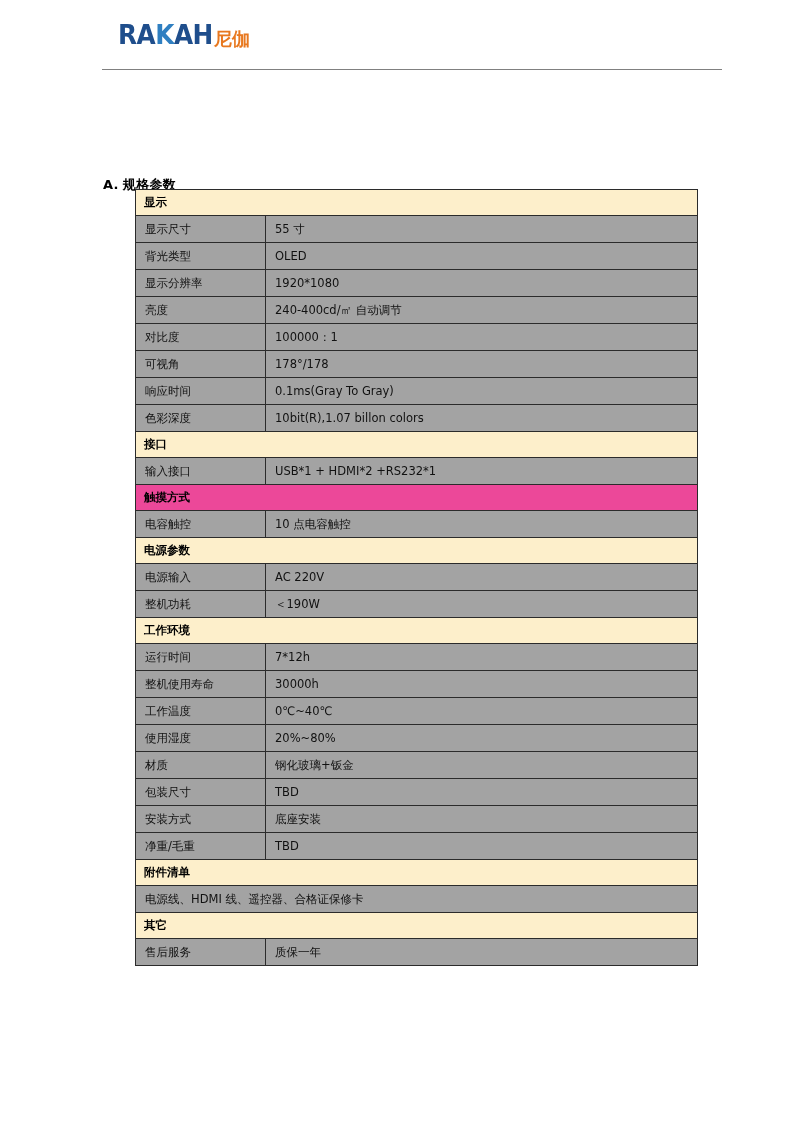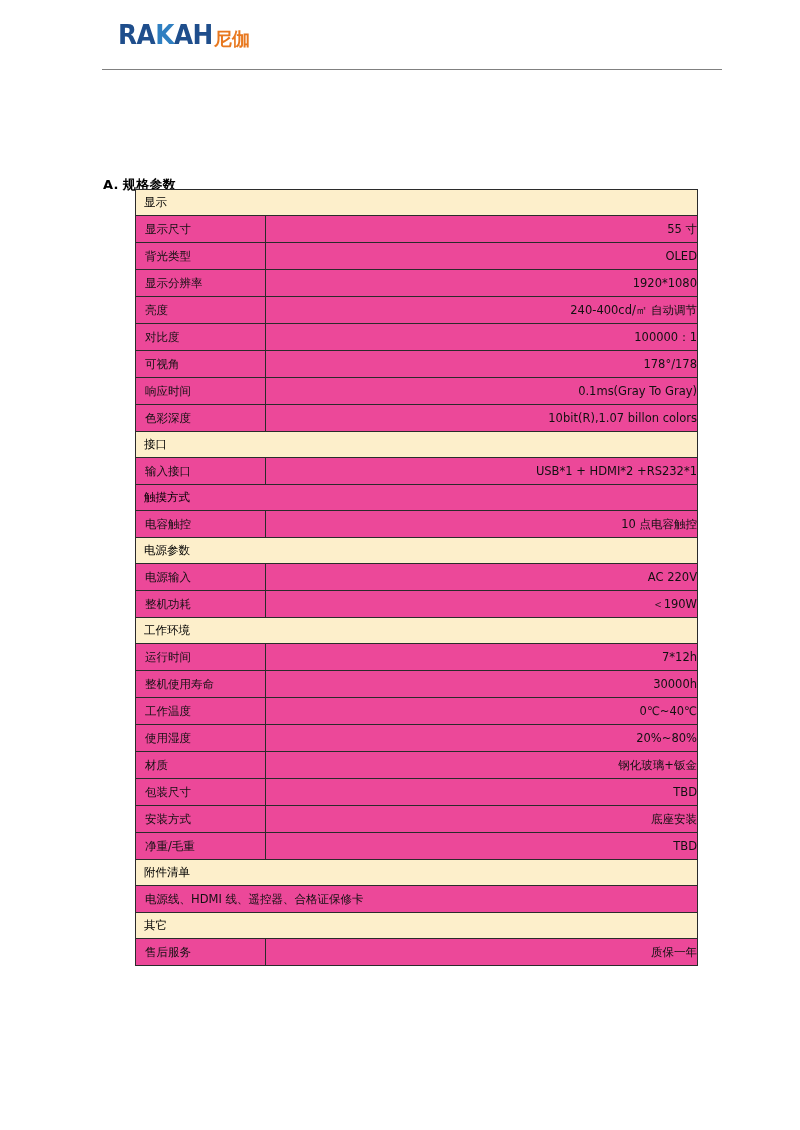--- a/index.html
+++ b/index.html
@@ -99,40 +99,39 @@
   table.spec col.c-label { width: 130px; }
   table.spec col.c-value { width: 432px; }
 
   table.spec td {
     border: 1px solid #2b2b2b;
     padding: 0 0 0 9px;
     height: 26px;
     vertical-align: middle;
     line-height: 1.25;
     color: #111111;
-    background: #ec4899;
+    background: #a3a3a3;
   }
 
   tr.group-row > td {
     background: #fdefcb;
-    font-weight: 400;
+    font-weight: 700;
     color: #000000;
     height: 25px;
     padding-left: 8px;
   }
   tr.group-row.peach > td {
     background: #ec4899;
   }
 
   td.label-cell {
     color: #1a1a1a;
   }
   td.value-cell {
     color: #1a1a1a;
-    text-align: right;
   }
   td.full-cell {
     color: #1a1a1a;
   }
 </style>
 </head>
 <body>
 
 <div class="page">
 

